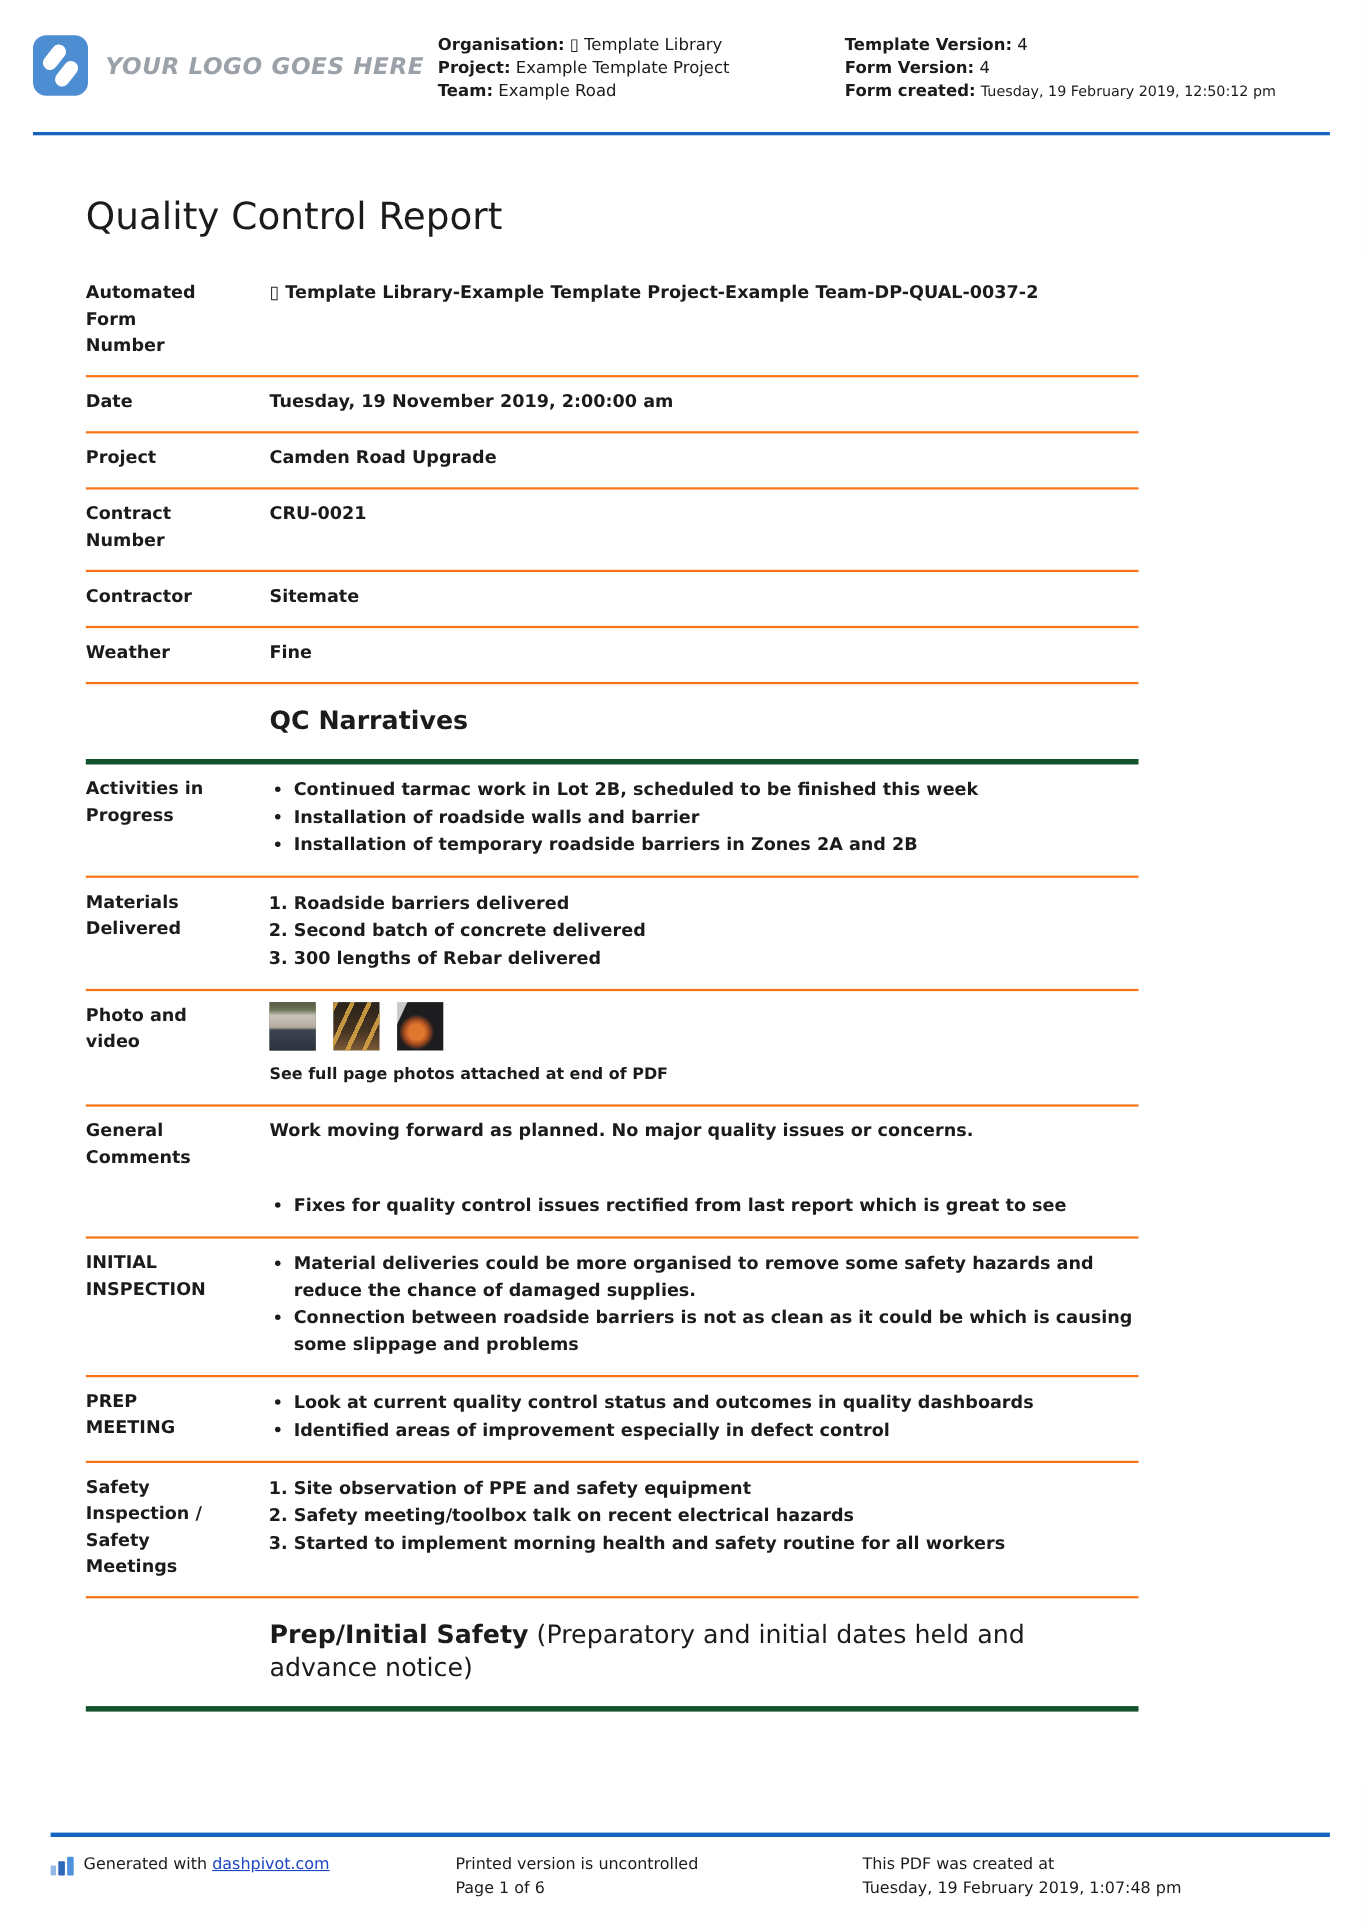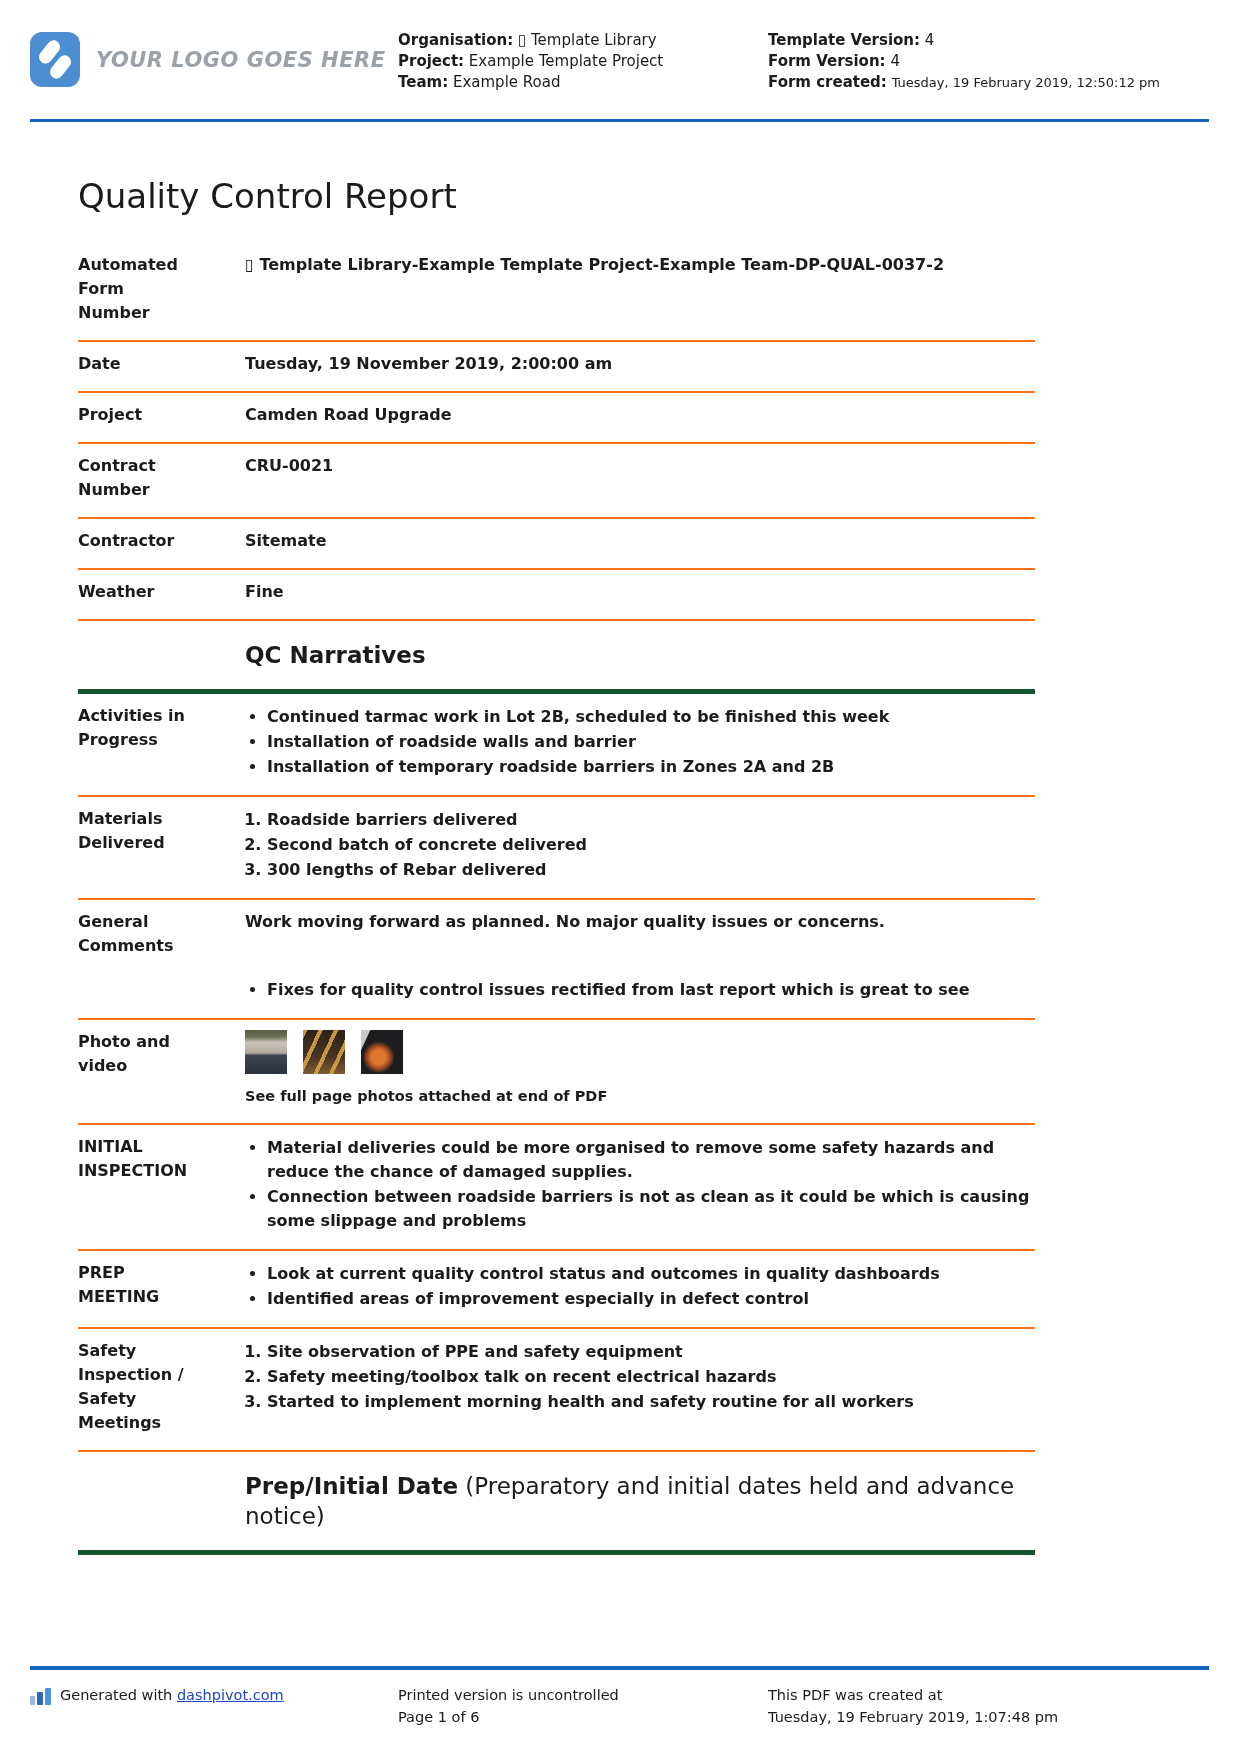--- a/index.html
+++ b/index.html
@@ -47,21 +47,21 @@
   }
   .thumb.worker {
     background:
       radial-gradient(circle at 42% 62%, #e0772f 0 7px, #a84d1f 11px, rgba(0,0,0,0) 16px),
       linear-gradient(115deg,#c9c9c9 0 8px, #1d1d20 9px 100%);
   }
   .photo-caption { margin-top:10px; font-size:14.5px; }
   .gc-text { line-height:24px; }
   .gc-list { margin-top:44px !important; }
   
-  .footer { margin-top:auto; padding-bottom:26px; }
+  .footer { margin-top:auto; padding-bottom:26px;margin-left:16px; }
   .footer-rule { border:none; border-top:4px solid #1565c0; margin:0 30px; }
   .footer-cols { display:flex; padding:14px 30px 0 30px; font-size:14.5px; line-height:22px; }
   .f-left { width:368px; flex:none; display:flex; align-items:flex-start; gap:9px; }
   .f-mid { width:370px; flex:none; }
   .f-right { flex:1; }
   .bars-icon { display:inline-flex; align-items:flex-end; gap:2px; padding-top:4px; }
   .bars-icon i { display:block; border-radius:1px; }
   .bars-icon .b1 { width:5px; height:9px;  background:#97b9e6; }
   .bars-icon .b2 { width:6px; height:13px; background:#2e66b8; }
   .bars-icon .b3 { width:6px; height:17px; background:#4e92dd; }
@@ -141,42 +141,42 @@
       <div class="row-value">
         <ol>
           <li>Roadside barriers delivered</li>
           <li>Second batch of concrete delivered</li>
           <li>300 lengths of Rebar delivered</li>
         </ol>
       </div>
     </div>
 
     <div class="row">
-      <div class="row-label">General Comments</div>
-      <div class="row-value">
-        <div class="gc-text">Work moving forward as planned. No major quality issues or concerns.</div>
-        <ul class="gc-list">
-          <li>Fixes for quality control issues rectified from last report which is great to see</li>
-        </ul>
-      </div>
-    </div>
-
-    <div class="row">
       <div class="row-label">Photo and video</div>
       <div class="row-value">
         <div class="thumbs">
           <div class="thumb road"></div>
           <div class="thumb formwork"></div>
           <div class="thumb worker"></div>
         </div>
         <div class="photo-caption">See full page photos attached at end of PDF</div>
       </div>
     </div>
 
     <div class="row">
+      <div class="row-label">General Comments</div>
+      <div class="row-value">
+        <div class="gc-text">Work moving forward as planned. No major quality issues or concerns.</div>
+        <ul class="gc-list">
+          <li>Fixes for quality control issues rectified from last report which is great to see</li>
+        </ul>
+      </div>
+    </div>
+
+    <div class="row">
       <div class="row-label">INITIAL INSPECTION</div>
       <div class="row-value">
         <ul>
           <li>Material deliveries could be more organised to remove some safety hazards and reduce the chance of damaged supplies.</li>
           <li>Connection between roadside barriers is not as clean as it could be which is causing some slippage and problems</li>
         </ul>
       </div>
     </div>
 
     <div class="row">
@@ -194,21 +194,21 @@
       <div class="row-value">
         <ol>
           <li>Site observation of PPE and safety equipment</li>
           <li>Safety meeting/toolbox talk on recent electrical hazards</li>
           <li>Started to implement morning health and safety routine for all workers</li>
         </ol>
       </div>
     </div>
 
     <div class="heading-row">
-      <div class="section-heading"><span>Prep/Initial Date</span><span class="light"> (Preparatory and initial dates held and advance notice)</span></div>
+      <div class="section-heading"><span>Prep/Initial Safety</span><span class="light"> (Preparatory and initial dates held and advance notice)</span></div>
     </div>
   </div>
 
   <div class="footer">
     <hr class="footer-rule">
     <div class="footer-cols">
       <div class="f-left">
         <span class="bars-icon">
             <i class="b1"></i>
             <i class="b2"></i>

